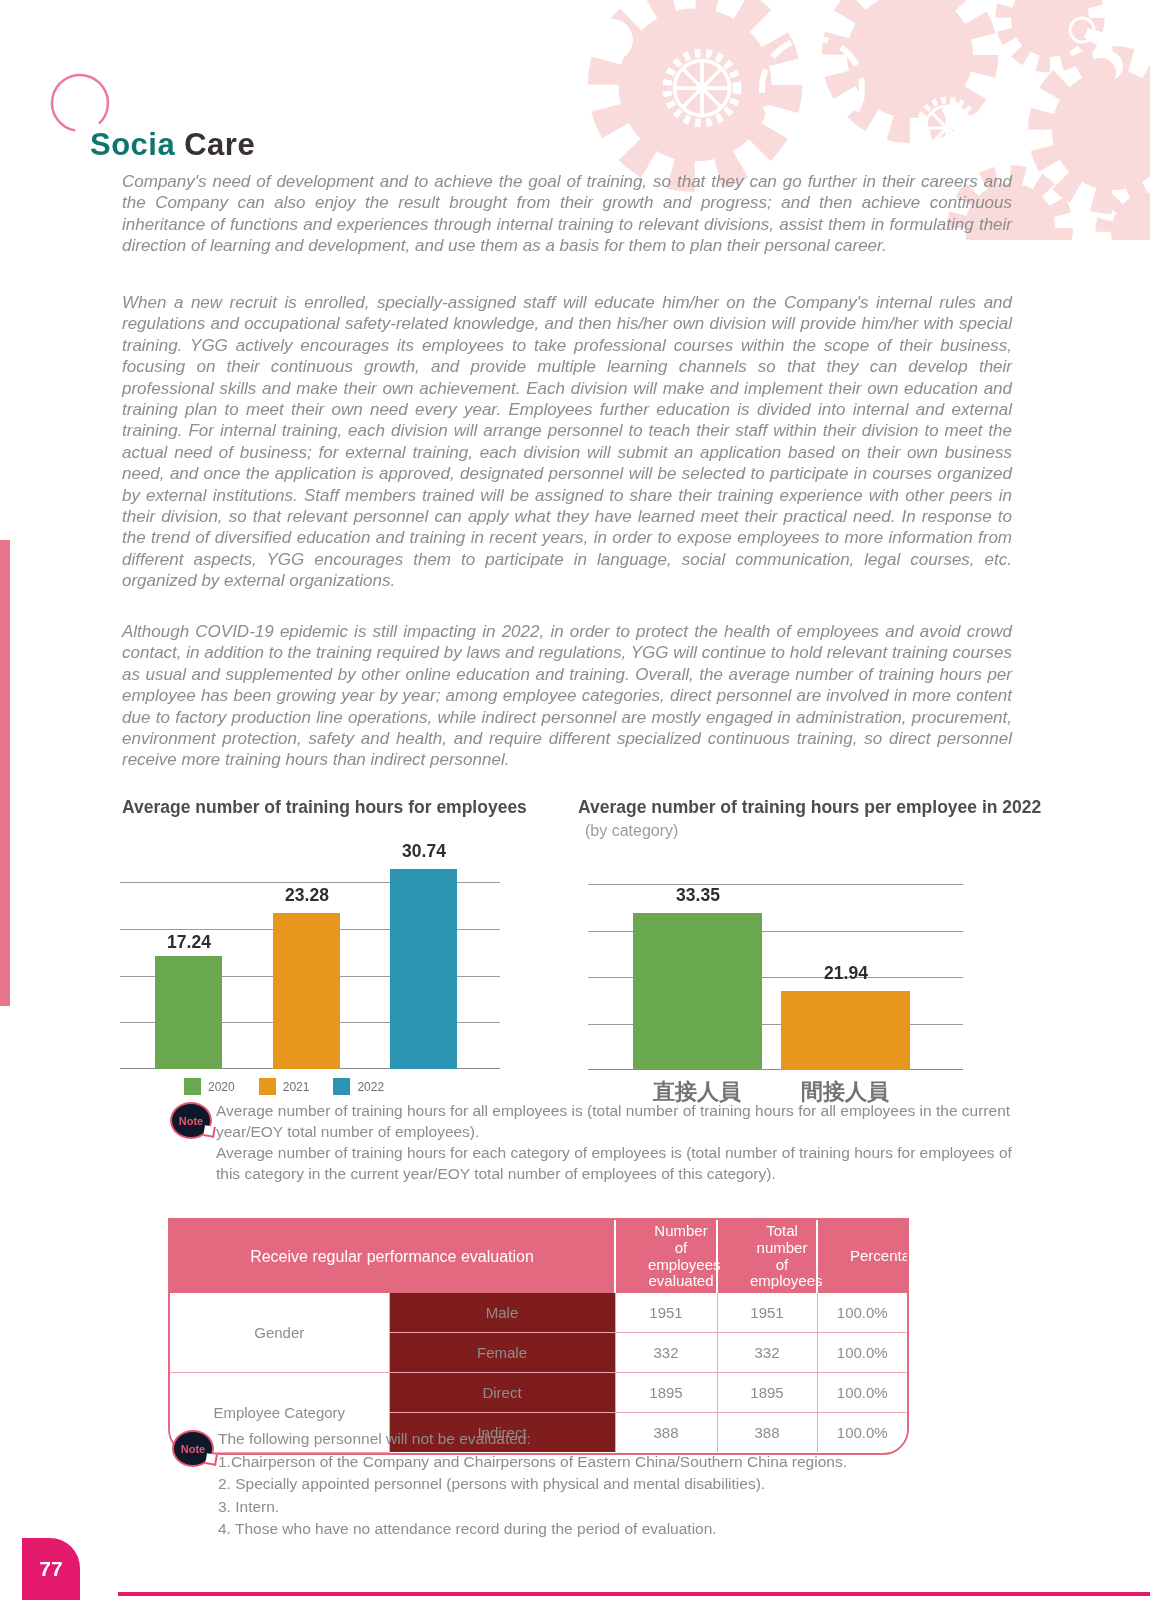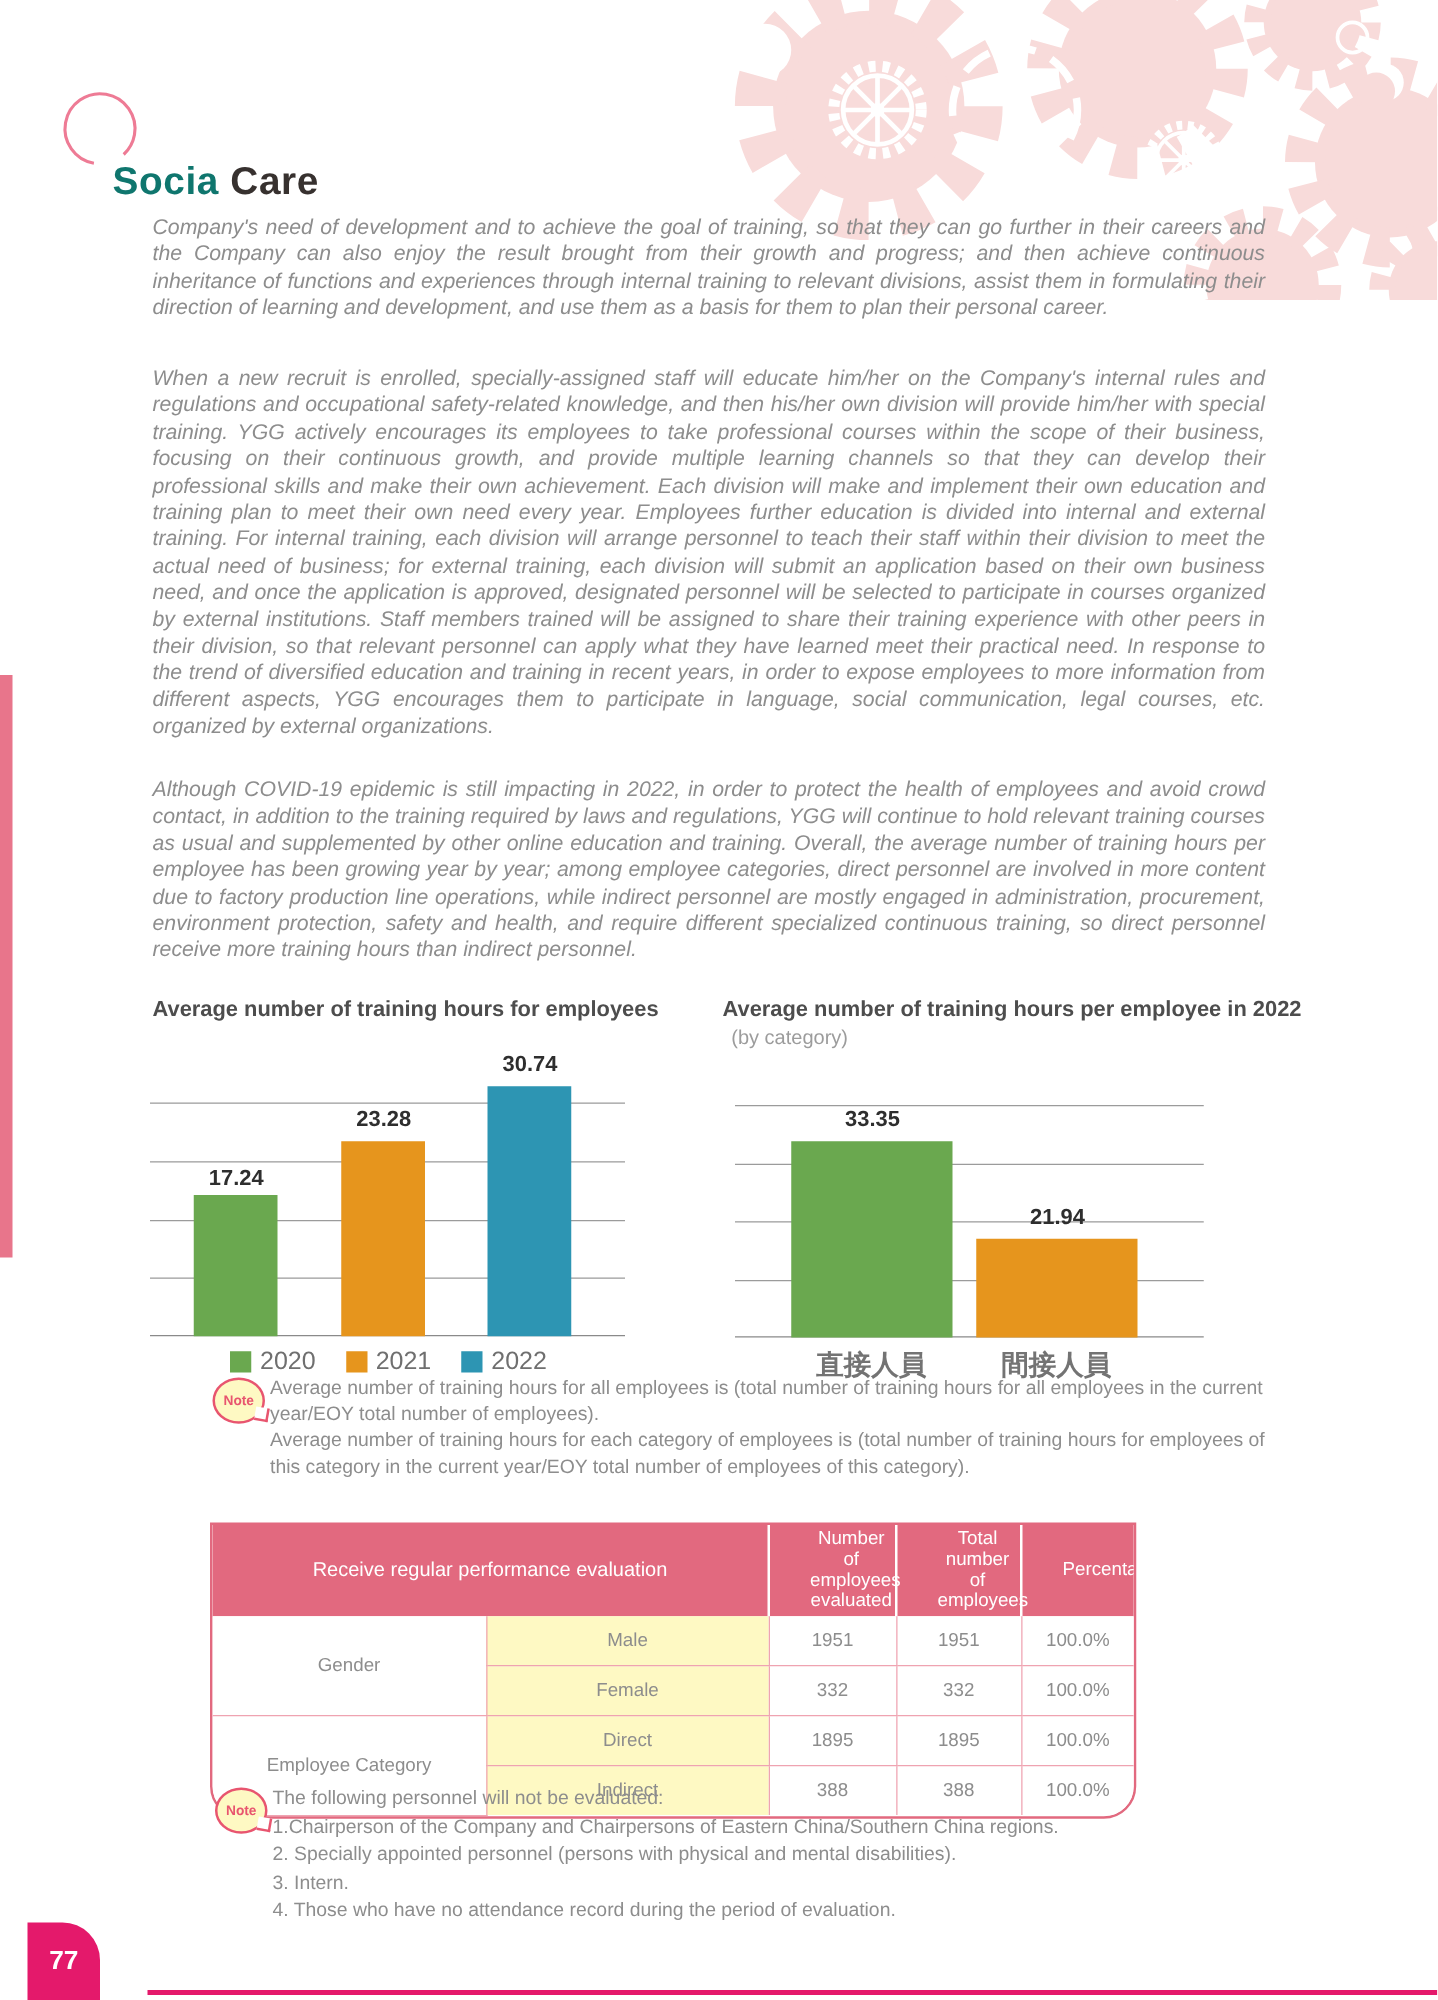--- a/index.html
+++ b/index.html
@@ -27,49 +27,49 @@
   .grid{position:absolute;left:0;right:0;height:1px;background:#9b9b9b;}
   .g0{top:0}.g1{top:25%}.g2{top:50%}.g3{top:75%}.g4{bottom:0;background:#8a8a8a;height:1.5px;}
   .bar{position:absolute;bottom:0;}
   .p0{left:35px;width:67px}.p1{left:153px;width:67px}.p2{left:270px;width:67px}
   .q0{left:45px;width:129px}.q1{left:193px;width:129px}
   .bar-label{position:absolute;width:120px;text-align:center;font-size:17.5px;font-weight:bold;color:#2e2e2e;}
   .L0{left:9px}.L1{left:127px}.L2{left:244px}
   .R0{left:50px}.R1{left:198px}
   
   .legend{position:absolute;left:184px;top:1078px;display:flex;gap:24px;align-items:center;}
-  .legend .li{display:flex;align-items:center;gap:7px;font-size:20px;color:#6f6f6f;}
+  .legend .li{display:flex;align-items:center;gap:7px;font-size:12px;color:#6f6f6f;}
   .legend .sw{display:inline-block;width:17px;height:17px;}
   .legend em{font-style:normal;}
   .cat-label{position:absolute;top:1077px;width:140px;text-align:center;
              font-size:22px;font-weight:bold;color:#737373;}
   #cat-0{left:627px;} #cat-1{left:775px;}
   
   .note-icon{position:absolute;width:38px;height:33px;border:2px solid #e8556f;border-radius:50%;
              color:#e8556f;font-size:11px;font-weight:bold;display:flex;align-items:center;
-             justify-content:center;background:#fef9c3;}
+             justify-content:center;background:#0f172a;}
   .note-icon i{position:absolute;right:-5px;bottom:0;width:9px;height:9px;background:#fff;
                border-right:2px solid #e8556f;border-bottom:2px solid #e8556f;transform:rotate(10deg);}
   #note1-icon{left:170px;top:1102px;}
   #note2-icon{left:172px;top:1430px;}
   .note-text{position:absolute;color:#8d8d8d;}
   #note1-text{left:216px;top:1100px;width:824px;font-size:15.5px;line-height:21px;}
   #note2-text{left:218px;top:1428px;width:760px;font-size:15.5px;line-height:22.5px;}
   .note-text p{margin:0;}
   
   .table-wrap{position:absolute;left:168px;top:1218px;width:737px;border:2px solid #e2697f;
               border-radius:0 0 26px 26px;overflow:hidden;background:#fff;}
   .table-wrap table{width:100%;border-collapse:collapse;table-layout:fixed;font-size:15px;}
   .table-wrap th{background:#e2697f;color:#fff;font-weight:normal;height:52px;
                  line-height:1.12;padding:3px 2px;text-align:center;}
   .table-wrap th + th{border-left:2px solid #fff;padding-left:32px;}
   .th-main{font-size:16px;}
   .table-wrap td{height:37px;text-align:center;color:#8d8d8d;border:1px solid #efa3b1;background:#fff;}
   .table-wrap td.grp{border-left:none;}
-  .table-wrap td.cat{background:#fef9c3;}
+  .table-wrap td.cat{background:#7f1d1d;}
   .table-wrap td:last-child{border-right:none;}
   .table-wrap tbody tr:first-child td{border-top:none;}
   .table-wrap tbody tr:last-child td{border-bottom:none;}
   
   .left-strip{position:absolute;left:0;top:540px;width:10px;height:466px;background:#e8758b;}
   .page-badge{position:absolute;left:22px;top:1538px;width:58px;height:62px;background:#e4196b;
               border-radius:0 30px 0 0;color:#fff;font-size:21px;font-weight:bold;
               display:flex;align-items:center;justify-content:center;}
   .bottom-rule{position:absolute;left:118px;right:0;top:1592px;height:4px;background:#e4196b;}
 </style>

